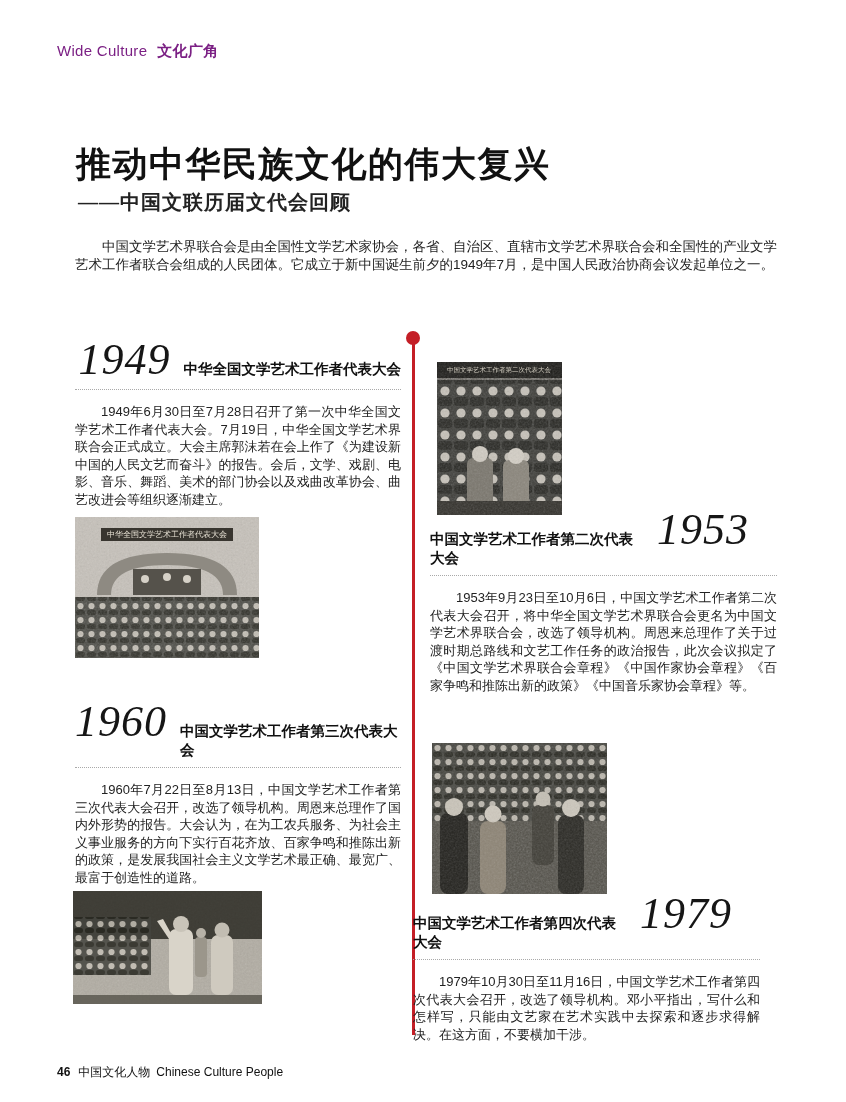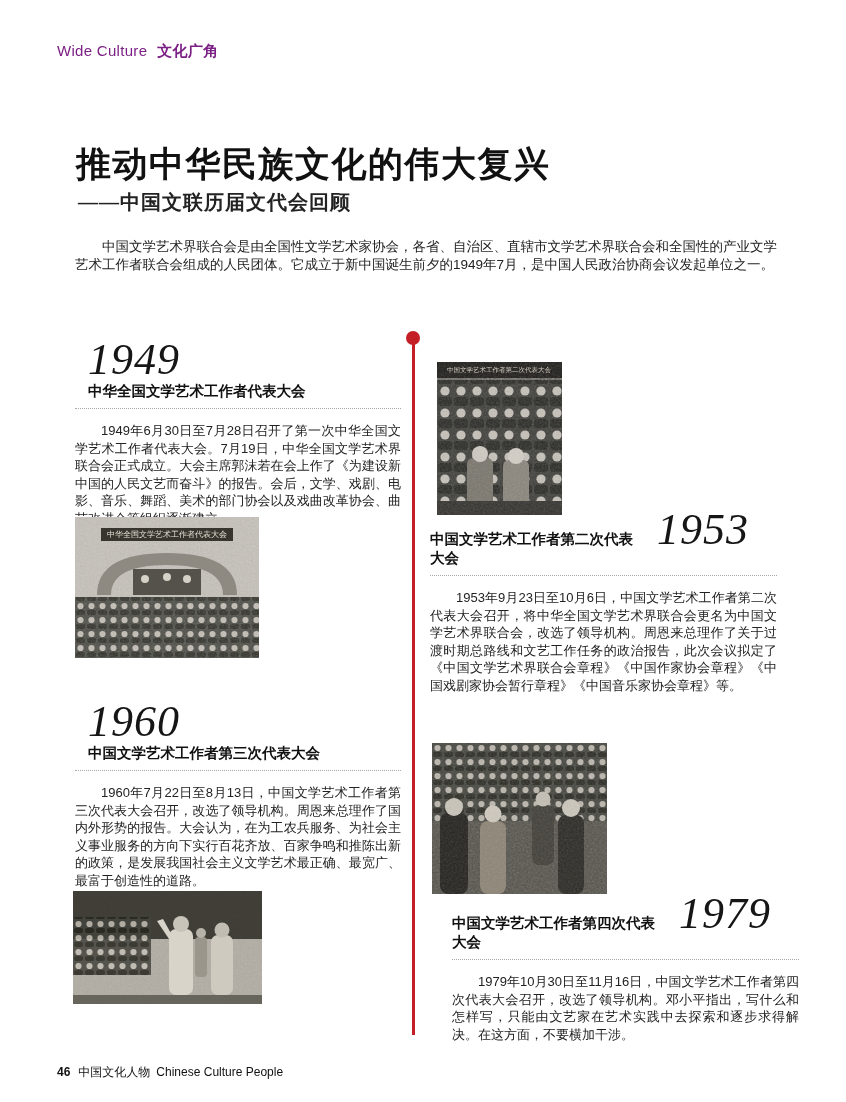--- a/index.html
+++ b/index.html
@@ -22,36 +22,36 @@
   .intro{
     position:absolute;left:75px;top:224px;width:702px;
     font-size:13.5px;line-height:18.6px;text-align:justify;text-indent:2em;color:#222;
   }
   
   .timeline-line{position:absolute;left:412px;top:340px;width:3px;height:695px;background:var(--red,#C41E26);}
   .timeline-dot{position:absolute;left:406px;top:331px;width:14px;height:14px;border-radius:50%;background:var(--red,#C41E26);}
   
   .section{position:absolute;}
   .sec-head{display:flex;align-items:baseline;border-bottom:1px dotted #a9a9a9;}
-  .sec-head.left{justify-content:flex-end;padding-bottom:7px;flex-direction:column;}
+  .sec-head.left{justify-content:flex-end;padding-bottom:7px;}
   .sec-head.right{justify-content:flex-end;padding-right:28px;padding-bottom:7px;}
   .year{
     font-family:"Liberation Serif",serif;font-style:italic;font-weight:normal;
     font-size:44px;line-height:44px;color:#161616;letter-spacing:1px;
   }
   .sec-title{font-size:14.5px;font-weight:bold;color:#111;}
   .sec-head.left .sec-title{margin-left:13px;}
   .sec-head.right .sec-title{margin-right:13px;}
   .sec-body{
     font-size:13px;line-height:17.5px;text-align:justify;text-indent:2em;color:#222;
   }
   #sec-1949{left:75px;top:338px;width:326px;}
   #sec-1953{left:430px;top:508px;width:347px;}
   #sec-1960{left:75px;top:700px;width:326px;}
-  #sec-1979{left:452px;top:892px;width:347px;}
+  #sec-1979{left:413px;top:892px;width:347px;}
   
   .photo{position:absolute;display:block;background:#888;}
   #photo-1949{left:75px;top:517px;width:184px;height:141px;}
   #photo-1953{left:437px;top:362px;width:125px;height:153px;}
   #photo-1960{left:73px;top:891px;width:189px;height:113px;}
   #photo-1979{left:432px;top:743px;width:175px;height:151px;}
   
   .footer{position:absolute;left:57px;top:1064px;font-size:12px;color:#111;}
   .footer .num{font-weight:bold;margin-right:8px;}
   .footer .zh{font-weight:normal;margin-right:6px;}
@@ -131,21 +131,21 @@
     <circle cx="79" cy="94" r="8" fill="#d3cec5"></circle>
     <rect x="0" y="139" width="125" height="14" fill="#34322d"></rect>
     <rect width="125" height="153" filter="url(#grain)" opacity="0.22"></rect>
   </svg>
 
   <div class="section" id="sec-1953">
     <div class="sec-head right">
       <span class="sec-title">中国文学艺术工作者第二次代表大会</span>
       <span class="year">1953</span>
     </div>
-    <p class="sec-body">1953年9月23日至10月6日，中国文学艺术工作者第二次代表大会召开，将中华全国文学艺术界联合会更名为中国文学艺术界联合会，改选了领导机构。周恩来总理作了关于过渡时期总路线和文艺工作任务的政治报告，此次会议拟定了《中国文学艺术界联合会章程》《中国作家协会章程》《中国戏剧家协会暂行章程》《中国音乐家协会章程》等。</p>
+    <p class="sec-body">1953年9月23日至10月6日，中国文学艺术工作者第二次代表大会召开，将中华全国文学艺术界联合会更名为中国文学艺术界联合会，改选了领导机构。周恩来总理作了关于过渡时期总路线和文艺工作任务的政治报告，此次会议拟定了《中国文学艺术界联合会章程》《中国作家协会章程》《百家争鸣和推陈出新的政策》《中国音乐家协会章程》等。</p>
   </div>
 
   <div class="section" id="sec-1960">
     <div class="sec-head left">
       <span class="year">1960</span>
       <span class="sec-title">中国文学艺术工作者第三次代表大会</span>
     </div>
     <p class="sec-body">1960年7月22日至8月13日，中国文学艺术工作者第三次代表大会召开，改选了领导机构。周恩来总理作了国内外形势的报告。大会认为，在为工农兵服务、为社会主义事业服务的方向下实行百花齐放、百家争鸣和推陈出新的政策，是发展我国社会主义文学艺术最正确、最宽广、最富于创造性的道路。</p>
   </div>
 

